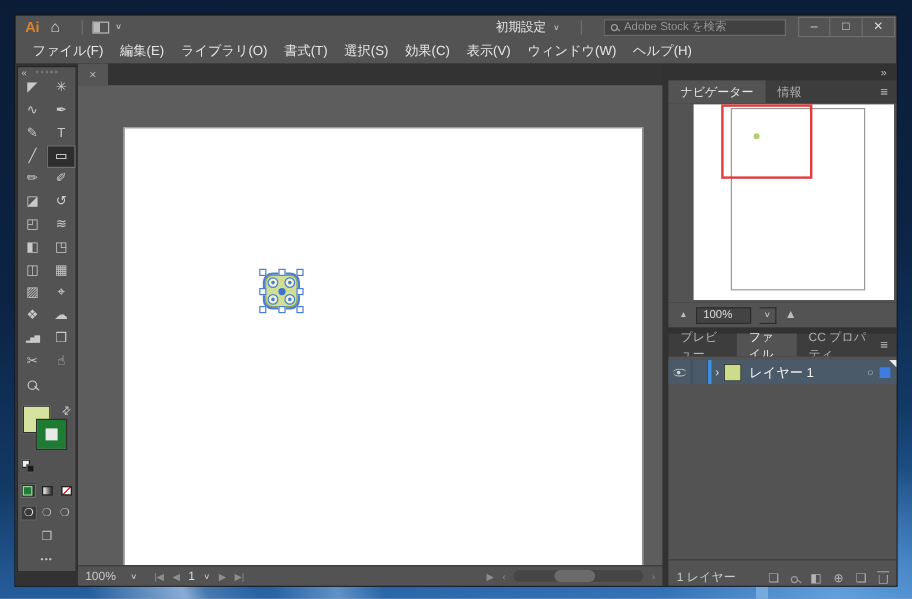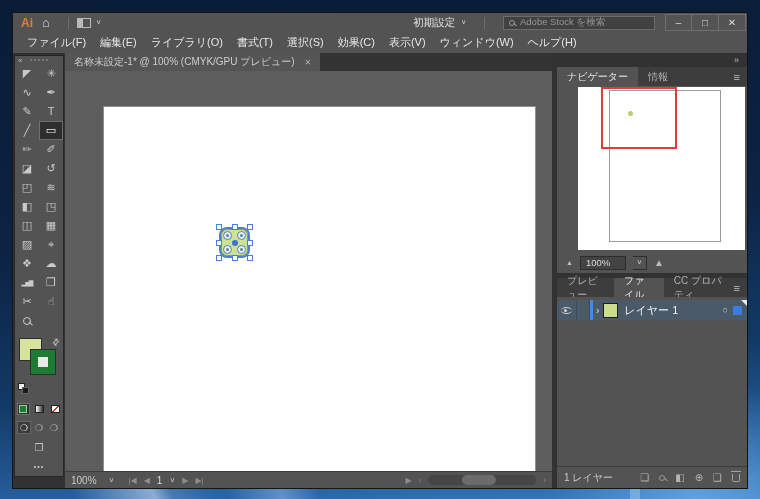--- a/index.html
+++ b/index.html
@@ -149,21 +149,21 @@
   .cell-lock { width:13px; height:100%; border-right:1px solid #3d4b59; }
   .accent-bar { width:3px; height:100%; background:#3e8ee2; margin-right:3px; }
   .disclosure { color:#e0e0e0; font-size:10px; margin-right:4px; }
   .layer-thumb { width:15px; height:15px; background:#cbdc8c; border:1px solid #1e1e1e; margin-right:6px; }
   .layer-name { flex:1; color:#f2f2f2; font-size:11px; }
   .target-circle { color:#c6c6c6; font-size:9px; margin-right:5px; }
   .sel-square { width:9px; height:9px; background:#3e7ce0; margin-right:5px; }
   .corner-tri { position:absolute; right:0; top:0; width:0; height:0;
                 border-left:6px solid transparent; border-top:6px solid #ececec; }
   .layers-footer { height:22px; background:#535353; border-top:1px solid #3c3c3c; display:flex;
-                   align-items:center; gap:16px; padding:0 7px; font-size:10px; color:#c9c9c9; flex:none; }
+                   align-items:flex-end; gap:16px; padding:0 7px; font-size:10px; color:#c9c9c9; flex:none; }
   .lf-icons { margin-left:auto; display:flex; align-items:center; gap:10px; color:#b5b5b5; font-size:10px; }
   .trash { width:8px; height:8px; border:1px solid #a0a0a0; border-top:none; border-radius:0 0 2px 2px; position:relative; }
   .trash::before { content:""; position:absolute; top:-3px; left:-2px; right:-2px; height:1.2px; background:#a0a0a0; }
 </style>
 </head>
 <body>
 
 <div class="streak s1"></div>
 <div class="streak s2"></div>
 <div class="streak s3"></div>
@@ -273,21 +273,20 @@
           <span class="dm">❍</span>
         </div>
         <span class="screen-mode">❐</span>
         <span class="tb-more">•••</span>
       </div>
     </div>
 
     <div class="center">
       <div class="tabbar">
         <div class="doc-tab">
-          <span>名称未設定-1* @ 100% (CMYK/GPU プレビュー)</span>
           <span class="x">✕</span>
         </div>
       </div>
       <div class="canvas">
         <div class="artboard"></div>
         <div class="sel-object">
           <div class="sel-shape"></div>
           <span class="handle" style="left:-1px;top:-1px"></span>
           <span class="handle" style="left:14.5px;top:-1px"></span>
           <span class="handle" style="right:-1px;top:-1px"></span>

